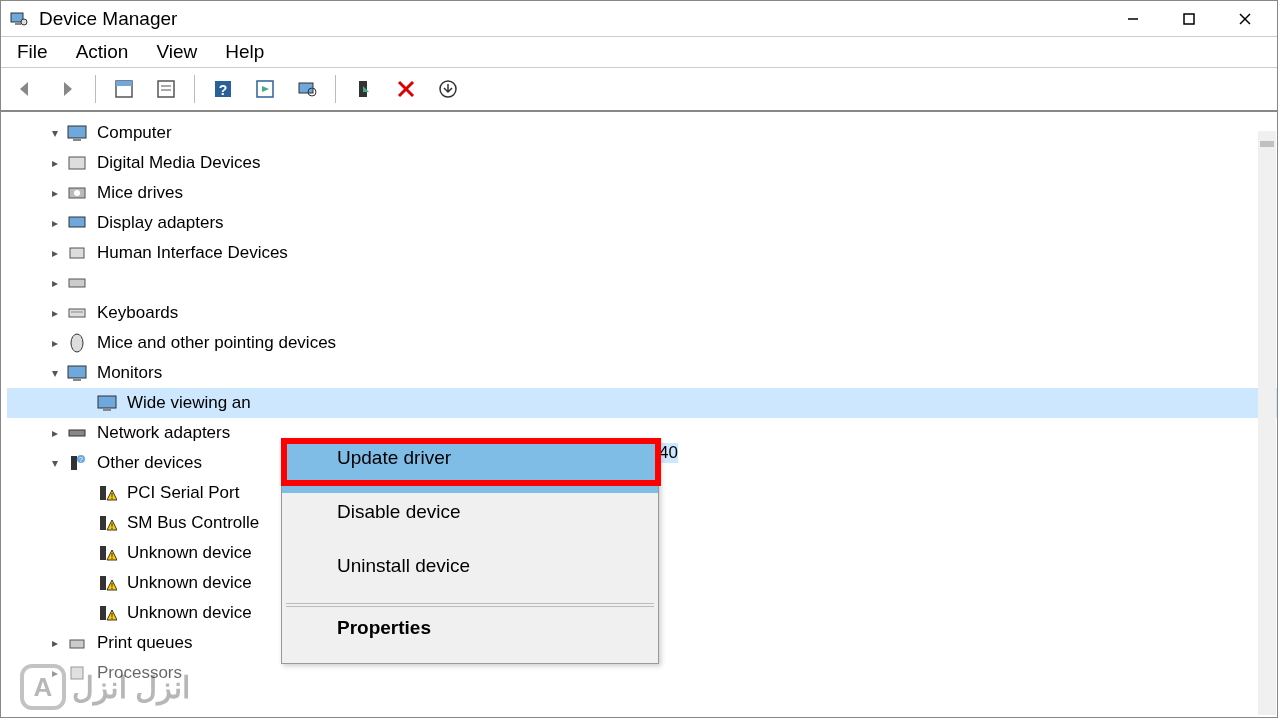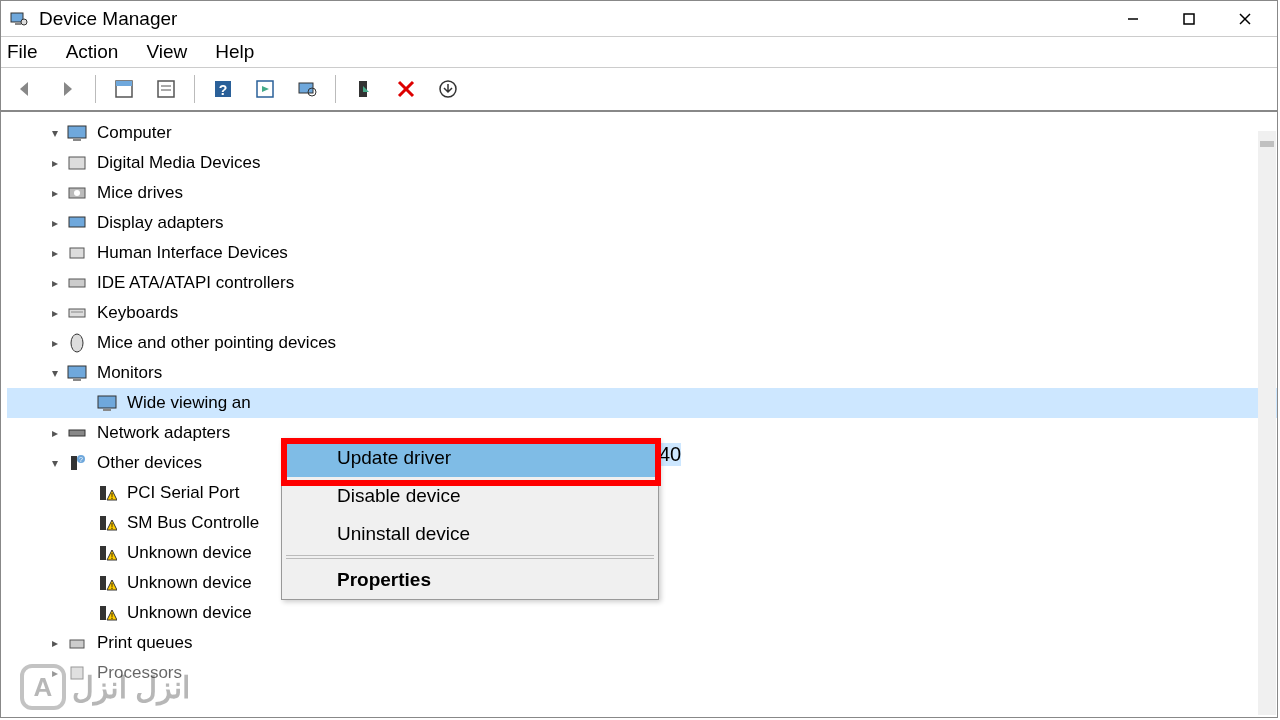--- a/index.html
+++ b/index.html
@@ -32,21 +32,21 @@
   width: 20px; height: 20px;
   margin-right: 10px;
   display: flex; align-items: center; justify-content: center;
 }
 .titlebar .title { font-size: 19px; flex: 1; }
 .win-controls { display: flex; gap: 24px; margin-right: 8px; }
 .win-btn { width: 32px; height: 24px; display: flex; align-items: center; justify-content: center; font-size: 16px; cursor: default;}
 .menubar {
   display: flex;
   gap: 24px;
-  padding: 4px 4px;
+  padding: 4px 14px;
   font-size: 19px;
   border-bottom: 1px solid #ccc;
 }
 .menubar span { cursor: default; padding: 0 2px; }
 .toolbar {
   display: flex;
   gap: 10px;
   padding: 4px 8px;
   border-bottom: 2px solid #888;
   align-items: center;
@@ -88,21 +88,21 @@
   position: absolute;
   left: 280px;
   top: 437px;
   width: 378px;
   background: #f0f0f0;
   border: 1px solid #999;
   box-shadow: 2px 2px 5px rgba(0,0,0,0.2);
   z-index: 10;
 }
 .context-item {
-  padding: 8px 20px 8px 55px;
+  padding: 8px 20px 24px 55px;
   font-size: 19px;
   cursor: default;
 }
 .context-item.highlight {
   background: #7fbce6;
 }
 .context-sep {
   height: 1px; background: #bbb; margin: 2px 4px;
 }
 .context-item.bold { font-weight: bold; }
@@ -147,21 +147,21 @@
   align-items: center;
   gap: 6px;
 }
 .watermark-badge{
   width:46px;height:46px;border:4px solid #555;border-radius:12px;display:flex;align-items:center;justify-content:center;font-size:26px;
 }
 .behind-text {
   position: absolute;
   left: 658px;
   top: 442px;
-  font-size: 20px;
+  font-size: 17px;
 }
 </style>
 </head>
 <body>
 
 <div class="window">
 
   <div class="titlebar">
     <span class="app-icon">
       <svg width="20" height="20" viewBox="0 0 20 20">
@@ -311,21 +311,20 @@
         </span>
       <span class="node-label">Human Interface Devices</span>
     </div>
     <div class="tree-row indent1">
       <span class="expander">▸</span>
       <span class="node-icon">
           <svg width="20" height="16">
             <rect x="2" y="4" width="16" height="8" fill="#ccc" stroke="#555"></rect>
           </svg>
         </span>
-      <span class="node-label">IDE ATA/ATAPI controllers</span>
     </div>
     <div class="tree-row indent1">
       <span class="expander">▸</span>
       <span class="node-icon">
           <svg width="20" height="16">
             <rect x="2" y="4" width="16" height="8" fill="#ddd" stroke="#555"></rect>
             <line x1="4" y1="7" x2="16" y2="7" stroke="#888"></line>
           </svg>
         </span>
       <span class="node-label">Keyboards</span>

